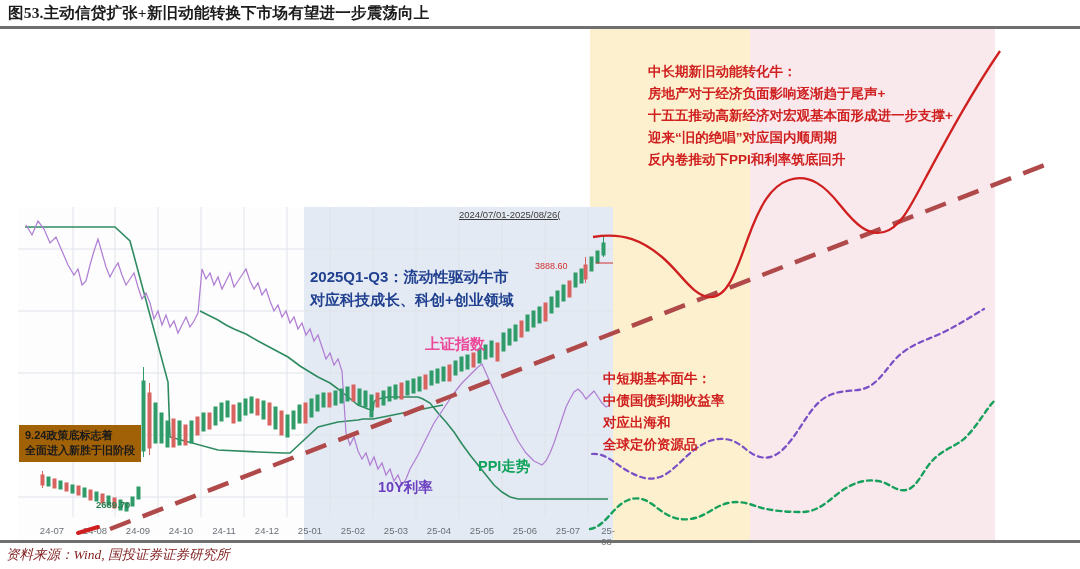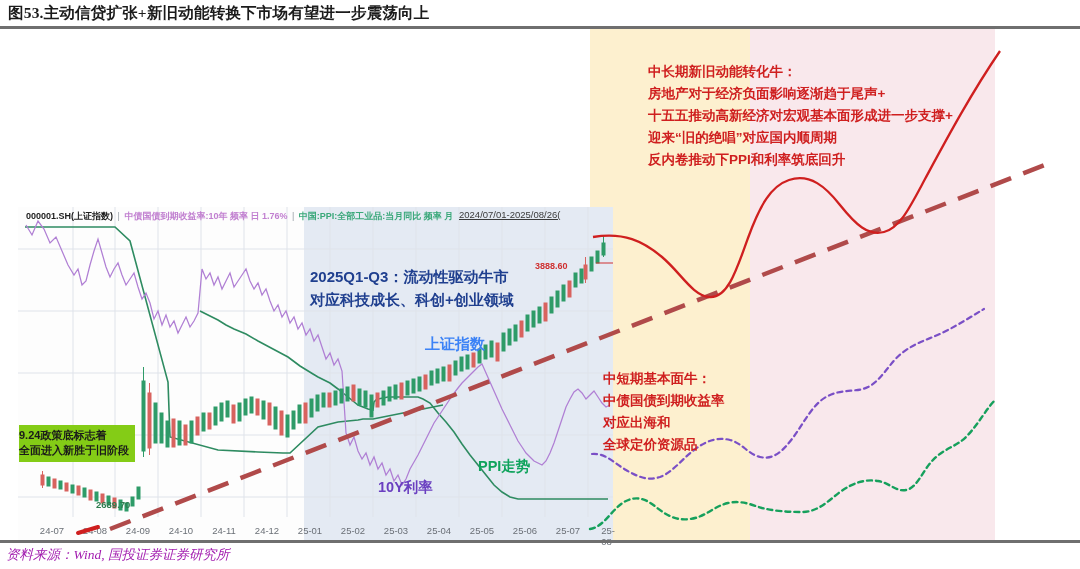--- a/index.html
+++ b/index.html
@@ -8,21 +8,21 @@
   #figure-root{position:absolute;left:0;top:0;width:1080px;height:569px;}
 
   
   #fig-title{position:absolute;left:8px;top:3px;width:1060px;height:24px;
     font-family:"Liberation Serif","DejaVu Serif",serif;
     font-weight:700;font-size:15.5px;color:#1b1b1b;letter-spacing:.2px;white-space:nowrap;}
   #title-rule{position:absolute;left:0;top:26px;width:1080px;height:3px;background:#6f6f6f;}
   #foot-rule{position:absolute;left:0;top:540px;width:1080px;height:3px;background:#6f6f6f;}
   #fig-source{position:absolute;left:6px;top:546px;width:700px;height:22px;
     font-family:"Liberation Serif","DejaVu Serif",serif;font-style:italic;
-    font-size:13.5px;color:#a21caf;white-space:nowrap;}
+    font-size:13.5px;color:#7f1d1d;white-space:nowrap;}
 
   
   #plot-area{position:absolute;left:0;top:29px;width:1080px;height:511px;}
 
   .band{position:absolute;top:0;height:511px;}
   #band-yellow{left:590px;width:160px;background:#fdf0cf;}
   #band-pink{left:750px;width:245px;background:#f9e8ec;}
 
   
   #wind-chart{position:absolute;left:18px;top:178px;width:595px;height:333px;background:#ffffff;}
@@ -32,31 +32,31 @@
 
   #wind-legend{position:absolute;left:8px;top:2px;height:14px;white-space:nowrap;
       font-size:9px;font-weight:700;line-height:14px;}
   #wind-legend .sep{color:#9aa0a8;font-weight:400;padding:0 2px;}
   .lg-idx{color:#1c1c1c;}
   .lg-rate{color:#c17fd0;}
   .lg-ppi{color:#3aa87a;}
   #wind-daterange{position:absolute;left:441px;top:2px;font-size:9.5px;color:#3a3a3a;
       text-decoration:underline;white-space:nowrap;}
 
-  #val-top{position:absolute;left:517px;top:54px;font-size:9px;font-weight:700;color:#cf3030;}
+  #val-top{position:absolute;left:517px;top:54px;font-size:9px;font-weight:400;color:#cf3030;}
   #val-bot{position:absolute;left:78px;top:292px;font-size:9.5px;font-weight:700;color:#2e7d4f;}
 
   .xtick{position:absolute;top:318px;font-size:9.5px;color:#6a6f76;transform:translateX(-50%);}
 
   
-  #note-924{position:absolute;left:19px;top:396px;background:#84cc16;
-      padding:3px 6px 4px 0;font-size:11px;font-weight:700;color:#1a1a1a;line-height:15px;}
+  #note-924{position:absolute;left:19px;top:396px;background:#a16207;
+      padding:3px 6px 4px 6px;font-size:11px;font-weight:700;color:#1a1a1a;line-height:15px;}
   #note-liquidity{position:absolute;left:310px;top:236px;font-size:15px;font-weight:700;
       color:#1f3f8f;line-height:23px;white-space:nowrap;}
-  #lbl-index{position:absolute;left:425px;top:306px;font-size:15px;font-weight:700;color:#3b82f6;}
+  #lbl-index{position:absolute;left:425px;top:306px;font-size:15px;font-weight:700;color:#ec4899;}
   #lbl-ppi{position:absolute;left:478px;top:428px;font-size:14.5px;font-weight:700;color:#0fa35c;text-align:center;}
   #lbl-rate{position:absolute;left:378px;top:449px;font-size:14.5px;font-weight:700;color:#6a3fc0;}
 
   #note-long{position:absolute;left:648px;top:32px;font-size:13.5px;font-weight:700;
       color:#cf1f1f;line-height:22px;white-space:nowrap;}
   #note-short{position:absolute;left:603px;top:339px;font-size:13.5px;font-weight:700;
       color:#cf1f1f;line-height:22px;white-space:nowrap;}
 
   svg{display:block;}
   #overlay-svg{position:absolute;left:0;top:0;width:1080px;height:511px;pointer-events:none;}
@@ -235,27 +235,20 @@
             <line x1="125.5" y1="160" x2="125.5" y2="250" stroke="#2e9b68"></line>
             <line x1="131.5" y1="176" x2="131.5" y2="248" stroke="#d8635f"></line>
             <line x1="585.5" y1="28" x2="585.5" y2="50" stroke="#2e9b68"></line>
             <line x1="567.5" y1="50" x2="567.5" y2="76" stroke="#d8635f"></line>
           </g>
         </g>
 
         <line x1="578" y1="56" x2="595" y2="56" stroke="#cf3030" stroke-width="1"></line>
       </svg>
 
-      <div id="wind-legend">
-        <span class="lg-idx">000001.SH(上证指数)</span>
-        <span class="sep">|</span>
-        <span class="lg-rate">中债国债到期收益率:10年 频率 日 1.76%</span>
-        <span class="sep">|</span>
-        <span class="lg-ppi">中国:PPI:全部工业品:当月同比 频率 月</span>
-      </div>
       <div id="wind-daterange">2024/07/01-2025/08/26(</div>
 
       <div id="val-top">3888.60</div>
       <div id="val-bot">2689.70</div>
 
       <div class="xtick" style="left:34px">24-07</div>
       <div class="xtick" style="left:77px">24-08</div>
       <div class="xtick" style="left:120px">24-09</div>
       <div class="xtick" style="left:163px">24-10</div>
       <div class="xtick" style="left:206px">24-11</div>

